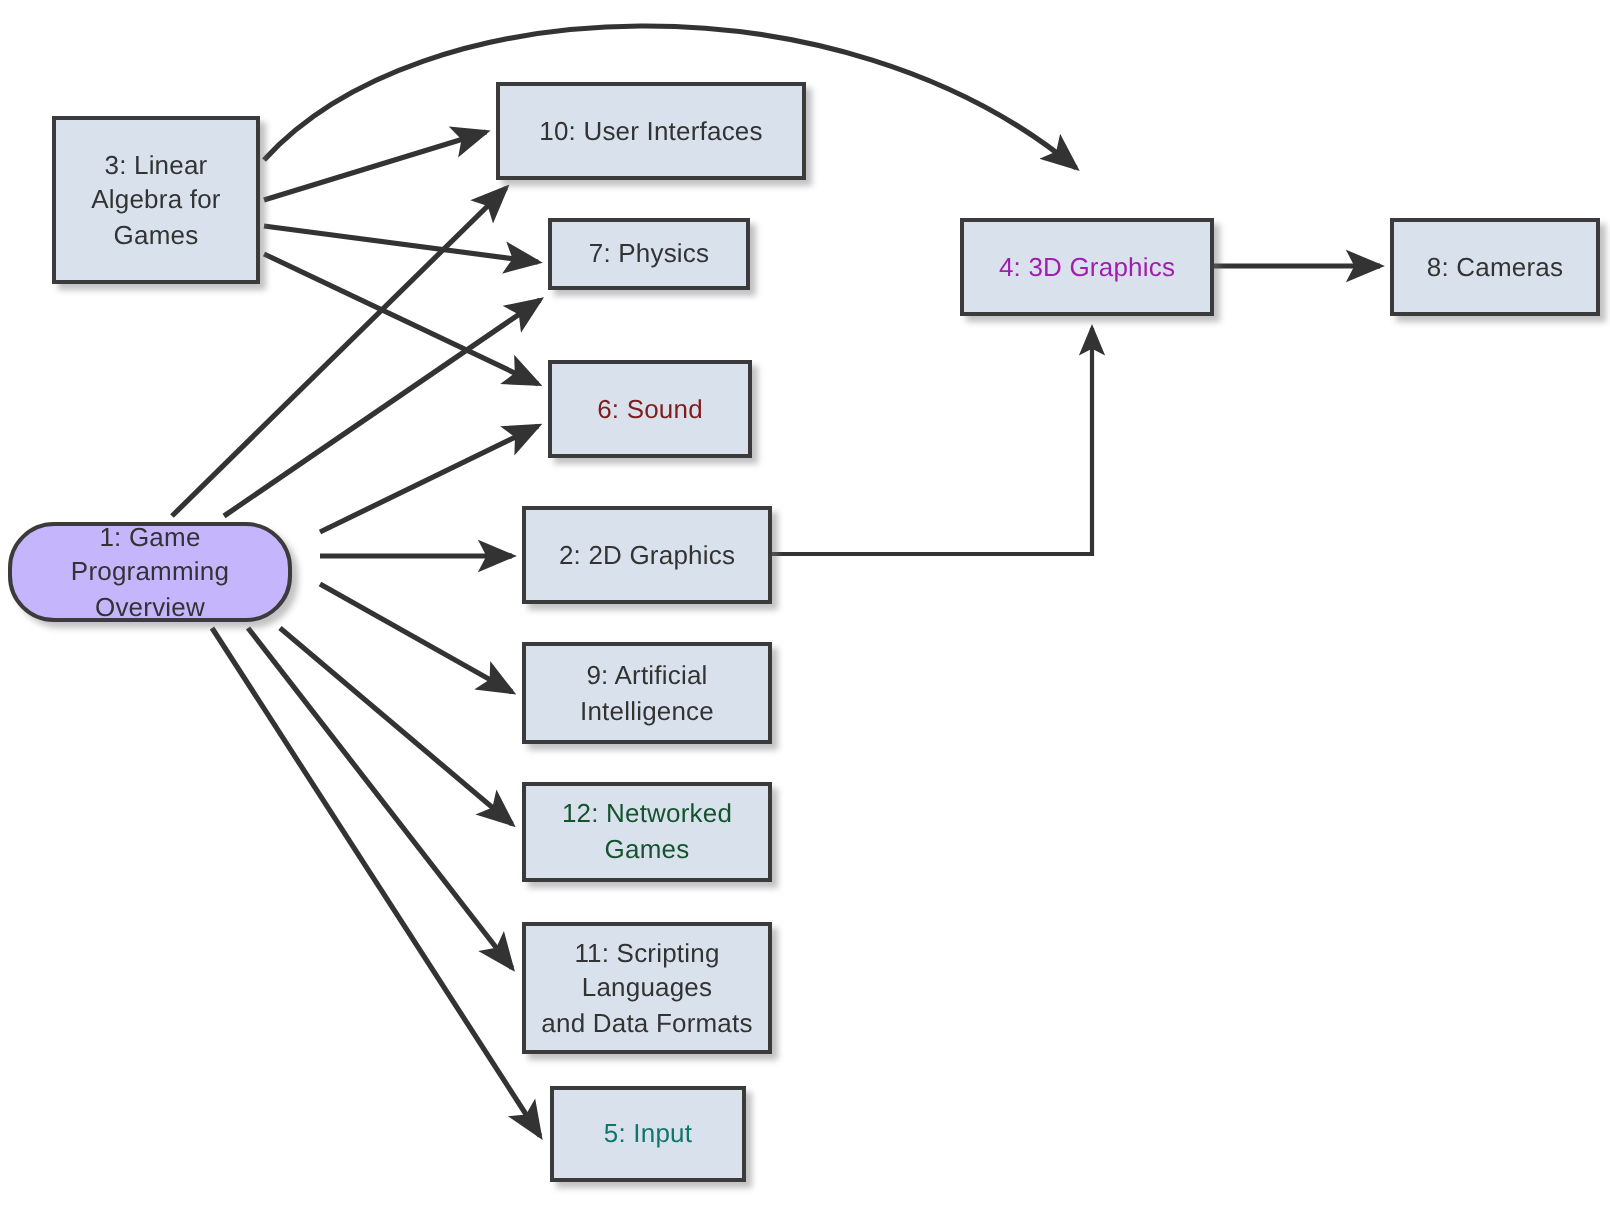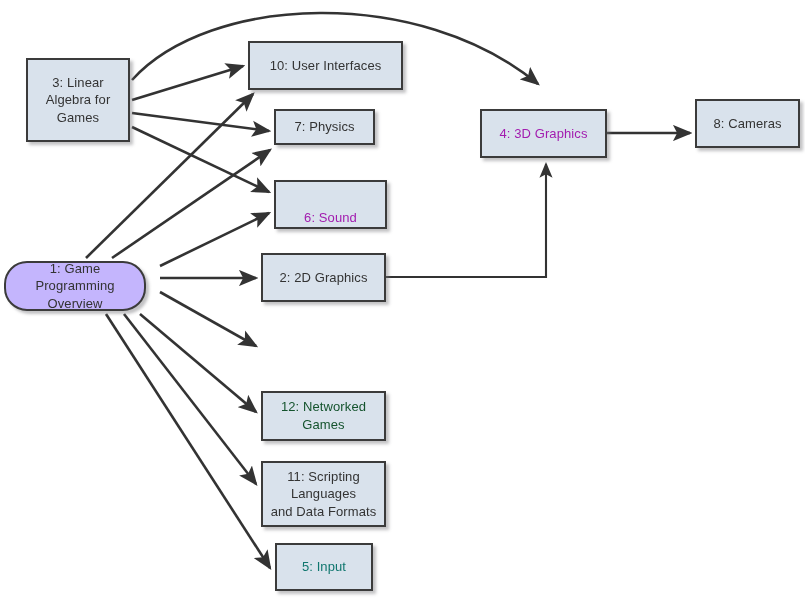--- a/index.html
+++ b/index.html
@@ -79,42 +79,46 @@
     <span class="node-label">3: Linear
 Algebra for
 Games</span>
   </div>
   <div class="node" style="left: 248px; top: 41px; width: 155px; height: 49px; background: rgb(217, 226, 236); border-color: rgb(59, 59, 59); color: rgb(51, 51, 51);">
     <span class="node-label">10: User Interfaces</span>
   </div>
   <div class="node" style="left: 274px; top: 109px; width: 101px; height: 36px; background: rgb(217, 226, 236); border-color: rgb(59, 59, 59); color: rgb(51, 51, 51);">
     <span class="node-label">7: Physics</span>
   </div>
-  <div class="node" style="left: 274px; top: 180px; width: 113px; height: 49px; background: rgb(217, 226, 236); border-color: rgb(59, 59, 59); color: #a21caf; align-items: flex-end;">
+  <div class="node" style="left: 274px; top: 180px; width: 102px; height: 49px; background: rgb(217, 226, 236); border-color: rgb(59, 59, 59); color: #7f1d1d;">
     <span class="node-label">6: Sound</span>
   </div>
   <div class="node" style="left: 4px; top: 261px; width: 142px; height: 50px; background: #c4b5fd; border-color: rgb(59, 59, 59); color: rgb(51, 51, 51); border-radius: 23px;">
     <span class="node-label">1: Game Programming
 Overview</span>
   </div>
   <div class="node" style="left: 261px; top: 253px; width: 125px; height: 49px; background: rgb(217, 226, 236); border-color: rgb(59, 59, 59); color: rgb(51, 51, 51);">
     <span class="node-label">2: 2D Graphics</span>
+  </div>
+  <div class="node" style="left: 261px; top: 321px; width: 125px; height: 51px; background: rgb(217, 226, 236); border-color: rgb(59, 59, 59); color: rgb(51, 51, 51);">
+    <span class="node-label">9: Artificial
+Intelligence</span>
   </div>
   <div class="node" style="left: 261px; top: 391px; width: 125px; height: 50px; background: rgb(217, 226, 236); border-color: rgb(59, 59, 59); color: #14532d;">
     <span class="node-label">12: Networked
 Games</span>
   </div>
   <div class="node" style="left: 261px; top: 461px; width: 125px; height: 66px; background: rgb(217, 226, 236); border-color: rgb(59, 59, 59); color: rgb(51, 51, 51);">
     <span class="node-label">11: Scripting
 Languages
 and Data Formats</span>
   </div>
   <div class="node" style="left: 275px; top: 543px; width: 98px; height: 48px; background: rgb(217, 226, 236); border-color: rgb(59, 59, 59); color: #0f766e;">
     <span class="node-label">5: Input</span>
   </div>
   <div class="node" style="left: 480px; top: 109px; width: 127px; height: 49px; background: rgb(217, 226, 236); border-color: rgb(59, 59, 59); color: #a21caf;">
     <span class="node-label">4: 3D Graphics</span>
   </div>
-  <div class="node" style="left: 695px; top: 99px; width: 105px; height: 49px; background: rgb(217, 226, 236); border-color: rgb(59, 59, 59); color: rgb(51, 51, 51);">
+  <div class="node" style="left: 695px; top: 109px; width: 105px; height: 49px; background: rgb(217, 226, 236); border-color: rgb(59, 59, 59); color: rgb(51, 51, 51);">
     <span class="node-label">8: Cameras</span>
   </div>
 
 </div>
 
 </body></html>

